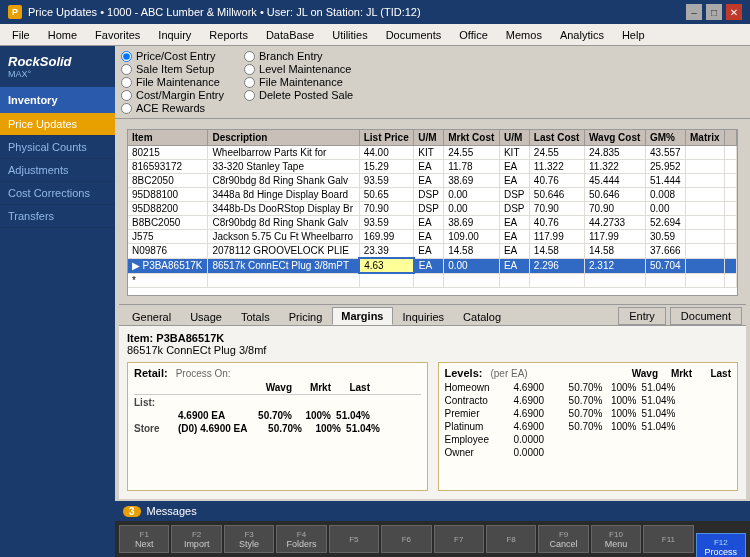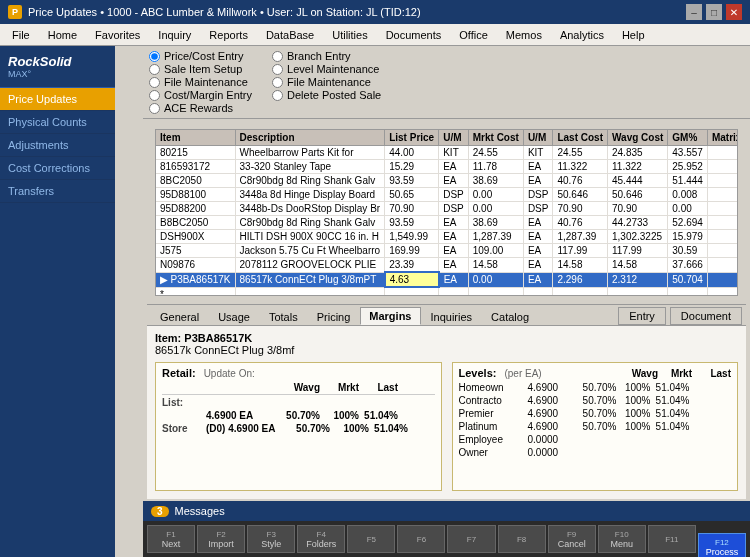--- a/index.html
+++ b/index.html
@@ -22,21 +22,21 @@
 
     
     .sidebar { width: 115px; background: #1a3a6b; display: flex; flex-direction: column; }
     .sidebar-logo { padding: 8px; border-bottom: 1px solid #2a5aab; }
     .sidebar-section { padding: 6px 8px; color: #c0d8f0; font-size: 11px; font-weight: bold; border-bottom: 1px solid #2a5aab; cursor: pointer; }
     .sidebar-section.active { background: #2a5aab; color: white; }
     .sidebar-nav-item { padding: 5px 8px; color: #90b8e8; font-size: 11px; cursor: pointer; border-bottom: 1px solid #1a3560; }
     .sidebar-nav-item.active { background: #e8a000; color: white; }
 
     
-    .right-content { flex: 1; display: flex; flex-direction: column; background: #d4d0c8; overflow: hidden; padding-left: 28px; }
+    .right-content { flex: 1; display: flex; flex-direction: column; background: #d4d0c8; overflow: hidden; }
 
     
     .toolbar-area { background: #d4d0c8; padding: 4px 6px; border-bottom: 1px solid #999; }
     
     .radio-group-row { display: flex; gap: 20px; align-items: flex-start; }
     .radio-col { display: flex; flex-direction: column; gap: 1px; }
     .radio-item { display: flex; align-items: center; gap: 4px; font-size: 11px; cursor: pointer; }
     .radio-item input[type="radio"] { margin: 0; width: 11px; height: 11px; }
     .date-label { font-size: 11px; }
     .date-input { background: white; border: 1px solid #999; padding: 1px 4px; font-size: 11px; width: 80px; height: 18px; }
@@ -141,20 +141,21 @@
   <span class="menu-item">Help</span>
 </div>
 
 <div class="main-container">
 
   <div class="sidebar">
     <div class="sidebar-logo">
       <div style="color:white;font-size:13px;font-weight:bold;font-style:italic;">RockSolid</div>
       <div style="color:#90b8e8;font-size:9px;">MAX°</div>
     </div>
+    <div class="sidebar-section active">Inventory</div>
     <div class="sidebar-nav-item active">Price Updates</div>
     <div class="sidebar-nav-item">Physical Counts</div>
     <div class="sidebar-nav-item">Adjustments</div>
     <div class="sidebar-nav-item">Cost Corrections</div>
     <div class="sidebar-nav-item">Transfers</div>
   </div>
 
   <div class="right-content">
 
     <div class="toolbar-area">
@@ -293,33 +294,20 @@
                 <tr>
                   <td>B8BC2050</td>
                   <td>C8r90bdg 8d Ring Shank Galv</td>
                   <td>93.59</td>
                   <td>EA</td>
                   <td>38.69</td>
                   <td>EA</td>
                   <td>40.76</td>
                   <td>44.2733</td>
                   <td>52.694</td>
-                  <td></td>
-                  <td></td>
-                </tr>
-                <tr>
-                  <td>DSH900X</td>
-                  <td>HILTI DSH 900X 90CC 16 in. H</td>
-                  <td>1,549.99</td>
-                  <td>EA</td>
-                  <td>1,287.39</td>
-                  <td>EA</td>
-                  <td>1,287.39</td>
-                  <td>1,302.3225</td>
-                  <td>15.979</td>
                   <td></td>
                   <td></td>
                 </tr>
                 <tr>
                   <td>J575</td>
                   <td>Jackson 5.75 Cu Ft Wheelbarro</td>
                   <td>169.99</td>
                   <td>EA</td>
                   <td>109.00</td>
                   <td>EA</td>
@@ -389,21 +377,21 @@
           </div>
         </div>
         <div class="detail-content">
           <div class="detail-item-id">Item: P3BA86517K</div>
           <div class="detail-item-desc">86517k ConnECt Plug 3/8mf</div>
           <div class="detail-panels">
 
             <div class="detail-left-panel">
               <div class="detail-panel-header">
                 <span class="detail-panel-title">Retail:</span>
-                <span class="detail-panel-subtitle">Update On:</span>
+                <span class="detail-panel-subtitle">Process On:</span>
               </div>
               <div class="detail-col-headers">
                 <span class="detail-col-h1"></span>
                 <span class="detail-col-h2"></span>
                 <span class="detail-col-h3">Wavg</span>
                 <span class="detail-col-h4">Mrkt</span>
                 <span class="detail-col-h5">Last</span>
               </div>
               <div class="detail-row">
                 <span class="detail-row-label">List:</span>

